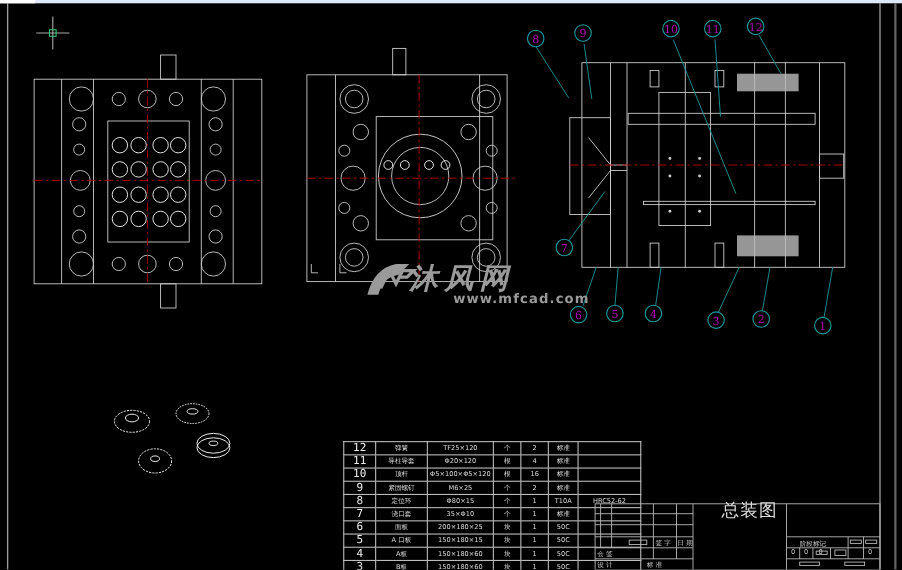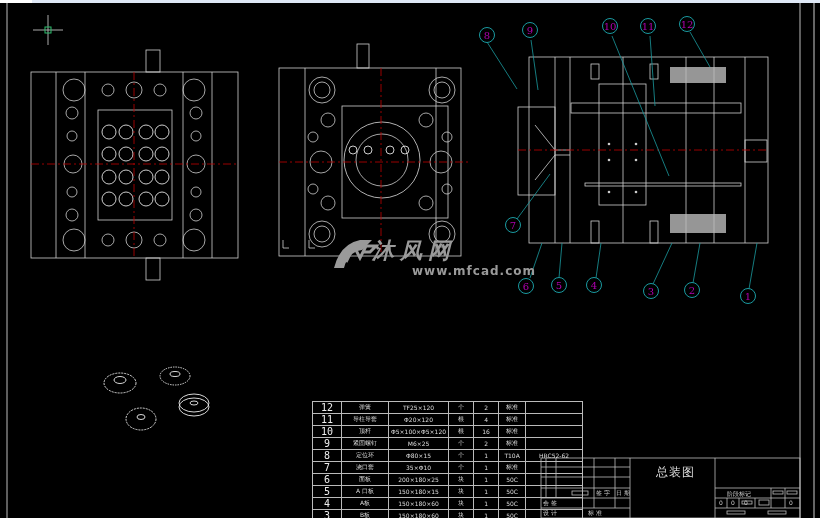--- a/index.html
+++ b/index.html
@@ -9,24 +9,24 @@
   svg{position:absolute;left:0;top:0;}
   .bom{position:absolute;left:312px;top:401px;border-collapse:collapse;font-size:6px;color:#ddd;}
   .bom td{border:1px solid #bbb;height:9.7px;padding:0 2px;text-align:center;white-space:nowrap;}
   .bom td.no{width:24px;font-size:10px;font-family:"DejaVu Sans Mono",monospace;color:#eee;}
   .bom td.nm{width:42px;}
   .bom td.sp{width:40px;}
   .bom td.un{width:20px;}
   .bom td.qt{width:20px;}
   .bom td.mt{width:22px;}
   .bom td.rm{width:52px;}
-  .title-text{position:absolute;left:656px;top:464px;font-size:12px;color:#ddd;letter-spacing:1px;text-align:right;}
+  .title-text{position:absolute;left:656px;top:454px;font-size:16px;color:#ddd;letter-spacing:1px;text-align:right;}
   .tb-small{position:absolute;font-size:6px;color:#ccc;}
   .balloon-label{font-size:10px;fill:#b000b0;font-family:"DejaVu Serif",serif;}
-  .wm1{position:absolute;left:372px;top:236px;font-size:22px;font-weight:bold;color:#9a9a9a;letter-spacing:6px;font-style:italic;}
+  .wm1{position:absolute;left:372px;top:236px;font-size:26px;font-weight:bold;color:#9a9a9a;letter-spacing:6px;font-style:italic;}
   .wm2{position:absolute;left:378px;top:264px;font-size:12px;font-weight:bold;color:#9a9a9a;letter-spacing:1px;margin-left:34px;}
 </style>
 </head>
 <body>
 
 <div class="topbar">
     <div class="tab"></div>
   </div>
 
 <svg width="820" height="518">

